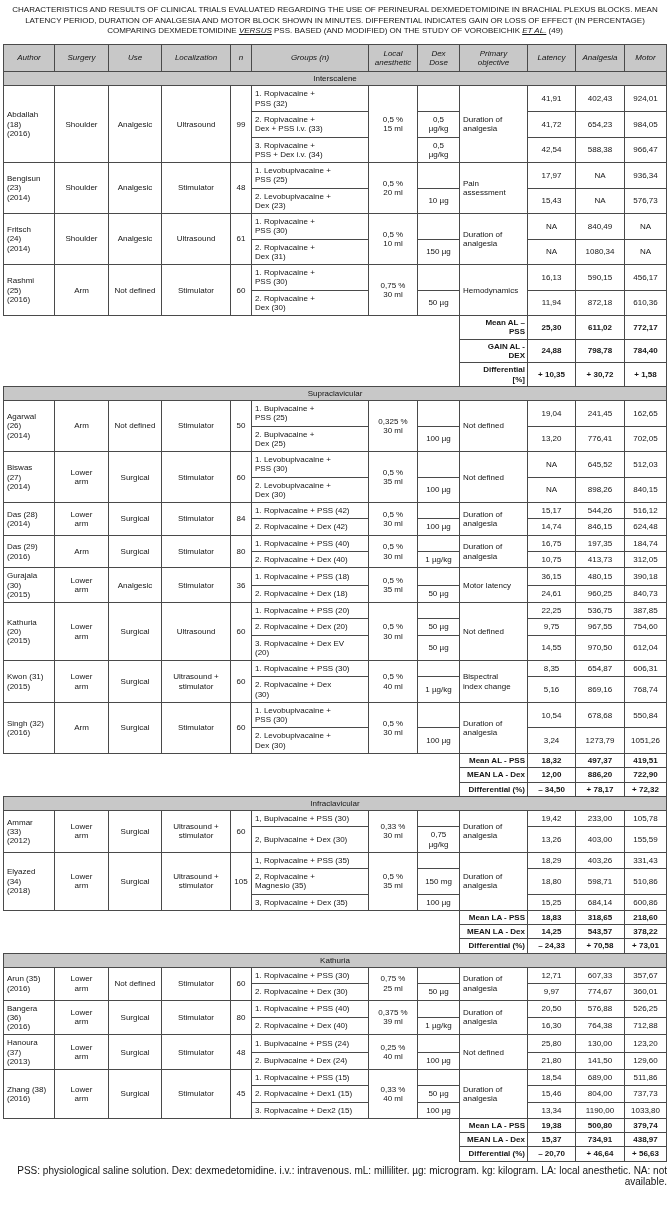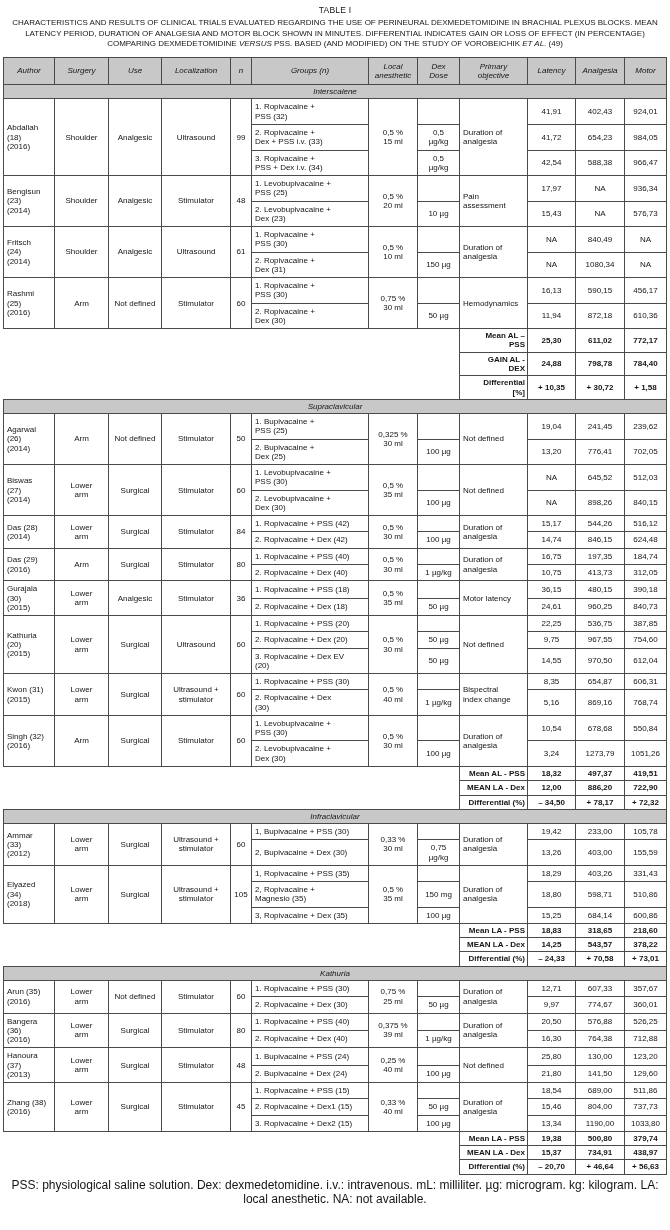--- a/index.html
+++ b/index.html
@@ -15,21 +15,21 @@
     font-size: 8.5px;
     margin-bottom: 3px;
     letter-spacing: 0.2px;
   }
   .caption {
     text-align: center;
     font-size: 8px;
     line-height: 1.32;
     margin: 0 4px 7px 4px;
   }
-  .it { font-style: italic; }
+  .it { font-style: italic; text-decoration: underline; }
   table.trials {
     border-collapse: collapse;
     table-layout: fixed;
     width: 663px;
   }
   col.c-author { width: 51px; }
   col.c-surgery { width: 54px; }
   col.c-use { width: 53px; }
   col.c-local { width: 69px; }
   col.c-n { width: 21px; }
@@ -51,38 +51,36 @@
     word-wrap: break-word;
   }
   th {
     background: var(--header-bg, #c8c8c8);
     font-style: italic;
     font-weight: normal;
     padding: 4px 2px;
   }
   td.section {
     background: var(--header-bg, #c8c8c8);
-    font-style: italic;
     padding: 2px;
   }
   td.left { text-align: left; padding-left: 3px; }
   td.sum { font-weight: bold; padding: 2px; }
   td.label-sum { text-align: right; padding-left: 3px; }
   td.blank { border: none; background: #ffffff; }
   .footnote {
-    font-size: 12px;
+    font-size: 10px;
     margin-top: 3px;
-    text-align: center;
+    text-align: right;
   }
 </style>
 </head>
 <body>
 
 <div class="page">
-  <div class="title">TABLE I</div>
   <div class="caption"><span>CHARACTERISTICS AND RESULTS OF CLINICAL TRIALS EVALUATED REGARDING THE USE OF PERINEURAL DEXMEDETOMIDINE IN BRACHIAL PLEXUS BLOCKS. MEAN LATENCY PERIOD, DURATION OF ANALGESIA AND MOTOR BLOCK SHOWN IN MINUTES. DIFFERENTIAL INDICATES GAIN OR LOSS OF EFFECT (IN PERCENTAGE) COMPARING DEXMEDETOMIDINE </span><span class="it">VERSUS</span><span> PSS. BASED (AND MODIFIED) ON THE STUDY OF VOROBEICHIK </span><span class="it">ET AL.</span><span> (49)</span></div>
   <table class="trials">
     <colgroup>
       <col class="c-author">
         <col class="c-surgery">
         <col class="c-use">
         <col class="c-local">
       <col class="c-n">
         <col class="c-groups">
         <col class="c-anest">
@@ -268,21 +266,21 @@
           <td rowspan="2">Stimulator</td>
           <td rowspan="2">50</td>
           <td class="left">1. Bupivacaine +
 PSS (25)</td>
           <td rowspan="2">0,325 %
 30 ml</td>
           <td></td>
           <td class="left" rowspan="2">Not defined</td>
           <td>19,04</td>
           <td>241,45</td>
-          <td>239,62</td>
+          <td>162,65</td>
         </tr>
         <tr>
           <td class="left">2. Bupivacaine +
 Dex (25)</td>
           <td>100 µg</td>
           <td>13,20</td>
           <td>776,41</td>
           <td>702,05</td>
         </tr>
         <tr>

